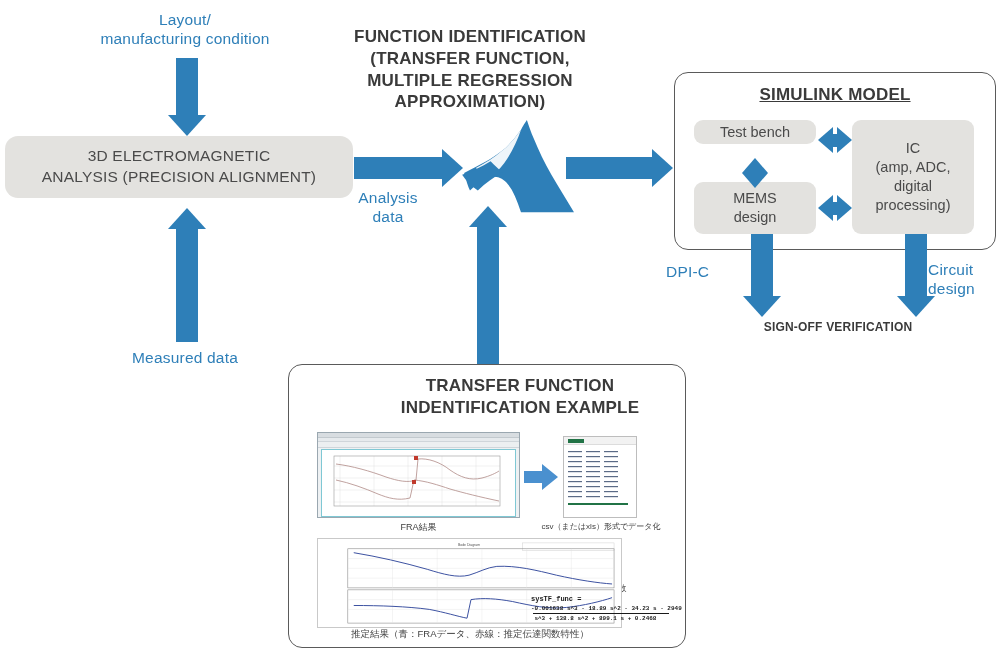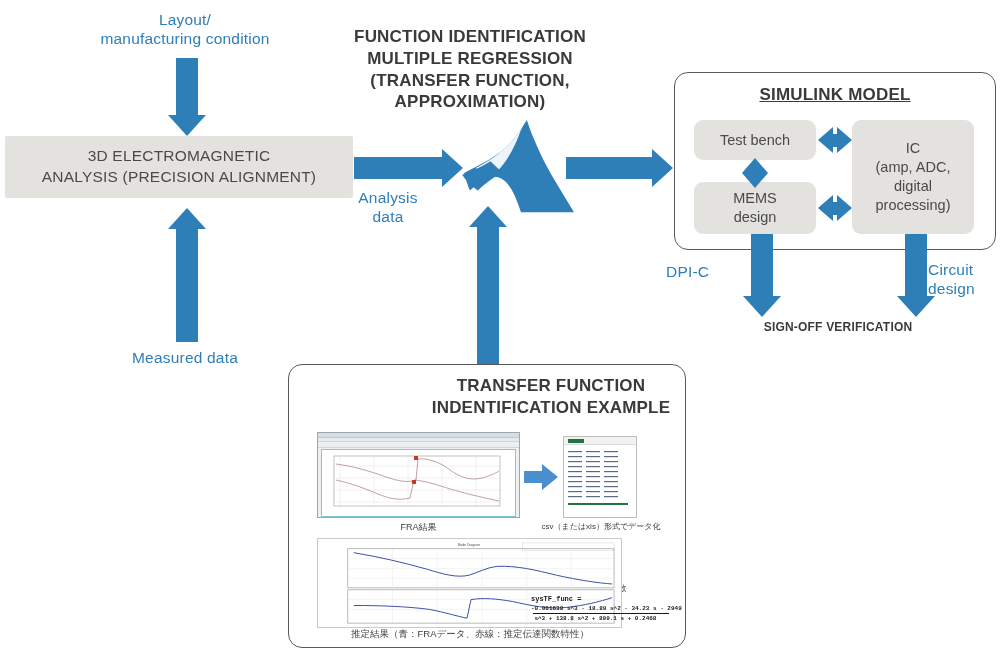--- a/index.html
+++ b/index.html
@@ -25,21 +25,21 @@
     font-weight:bold;
     font-size:17px;
     line-height:1.28;
     text-align:center;
     letter-spacing:.2px;
   }
 
   
   .proc-box{
     background:#E3E2DF;
-    border-radius:2px;
+    border-radius:13px;
     display:flex;align-items:center;justify-content:center;
     box-sizing:border-box;
   }
   .proc-box .t{
     color:#4a4a4a;font-size:15.5px;line-height:1.35;text-align:center;letter-spacing:.2px;
   }
 
   
   .arrow{position:absolute;}
   .arrow .shaft{position:absolute;background:#2E7FB8;}
@@ -121,22 +121,22 @@
   <div class="head head-up" style="left:8px;top:0;"></div>
   <div class="shaft" style="left:16px;top:20px;width:22px;height:114px;"></div>
 </div>
 
 <div class="abs blue-label" style="left:85px;top:348px;width:200px;">
   <div>Measured data</div>
 </div>
 
 <div class="abs dark-head" style="left:328px;top:26px;width:284px;">
   <div>FUNCTION IDENTIFICATION</div>
+  <div>(TRANSFER FUNCTION,</div>
   <div>MULTIPLE REGRESSION</div>
-  <div>(TRANSFER FUNCTION,</div>
   <div>APPROXIMATION)</div>
 </div>
 
 <div class="arrow" style="left:354px;top:148px;width:110px;height:40px;">
   <div class="shaft" style="left:0;top:9px;width:90px;height:22px;"></div>
   <div class="head head-right" style="left:88px;top:1px;"></div>
 </div>
 
 <div class="abs blue-label" style="left:345px;top:188px;width:86px;">
   <div>Analysis</div>
@@ -166,21 +166,21 @@
   <div class="shaft" style="left:16px;top:20px;width:22px;height:142px;"></div>
 </div>
 
 <div class="abs panel" style="left:674px;top:72px;width:322px;height:178px;">
 </div>
 
 <div class="abs dark-head" style="left:674px;top:84px;width:322px;font-size:17px;text-decoration:underline;">
   <span>SIMULINK MODEL</span>
 </div>
 
-<div class="abs sim-box" style="left:694px;top:120px;width:122px;height:40px;">
+<div class="abs sim-box" style="left:694px;top:120px;width:122px;height:24px;">
   <div class="t">Test bench</div>
 </div>
 
 <div class="abs sim-box" style="left:694px;top:182px;width:122px;height:52px;">
   <div class="t">
     <div>MEMS</div>
     <div>design</div>
   </div>
 </div>
 
@@ -228,21 +228,21 @@
   <div>design</div>
 </div>
 
 <div class="abs dark-head" style="left:678px;top:320px;width:320px;font-size:12px;">
   <span>SIGN-OFF VERIFICATION</span>
 </div>
 
 <div class="abs panel" style="left:288px;top:364px;width:398px;height:284px;">
 </div>
 
-<div class="abs dark-head" style="left:288px;top:375px;width:464px;font-size:17px;padding-left:31px;">
+<div class="abs dark-head" style="left:288px;top:375px;width:464px;font-size:17px;">
   <div>TRANSFER FUNCTION</div>
   <div>INDENTIFICATION EXAMPLE</div>
 </div>
 
 <div class="thumb fra-win" style="left:317px;top:432px;width:203px;height:86px;">
   <div class="fra-titlebar"></div>
   <div class="fra-menu"></div>
   <div class="fra-tool"></div>
   <div class="fra-plotarea" style="position:absolute;left:3px;top:16px;width:193px;height:66px;">
     <svg viewBox="0 0 193 66" width="193" height="66" preserveAspectRatio="none" aria-hidden="true">

